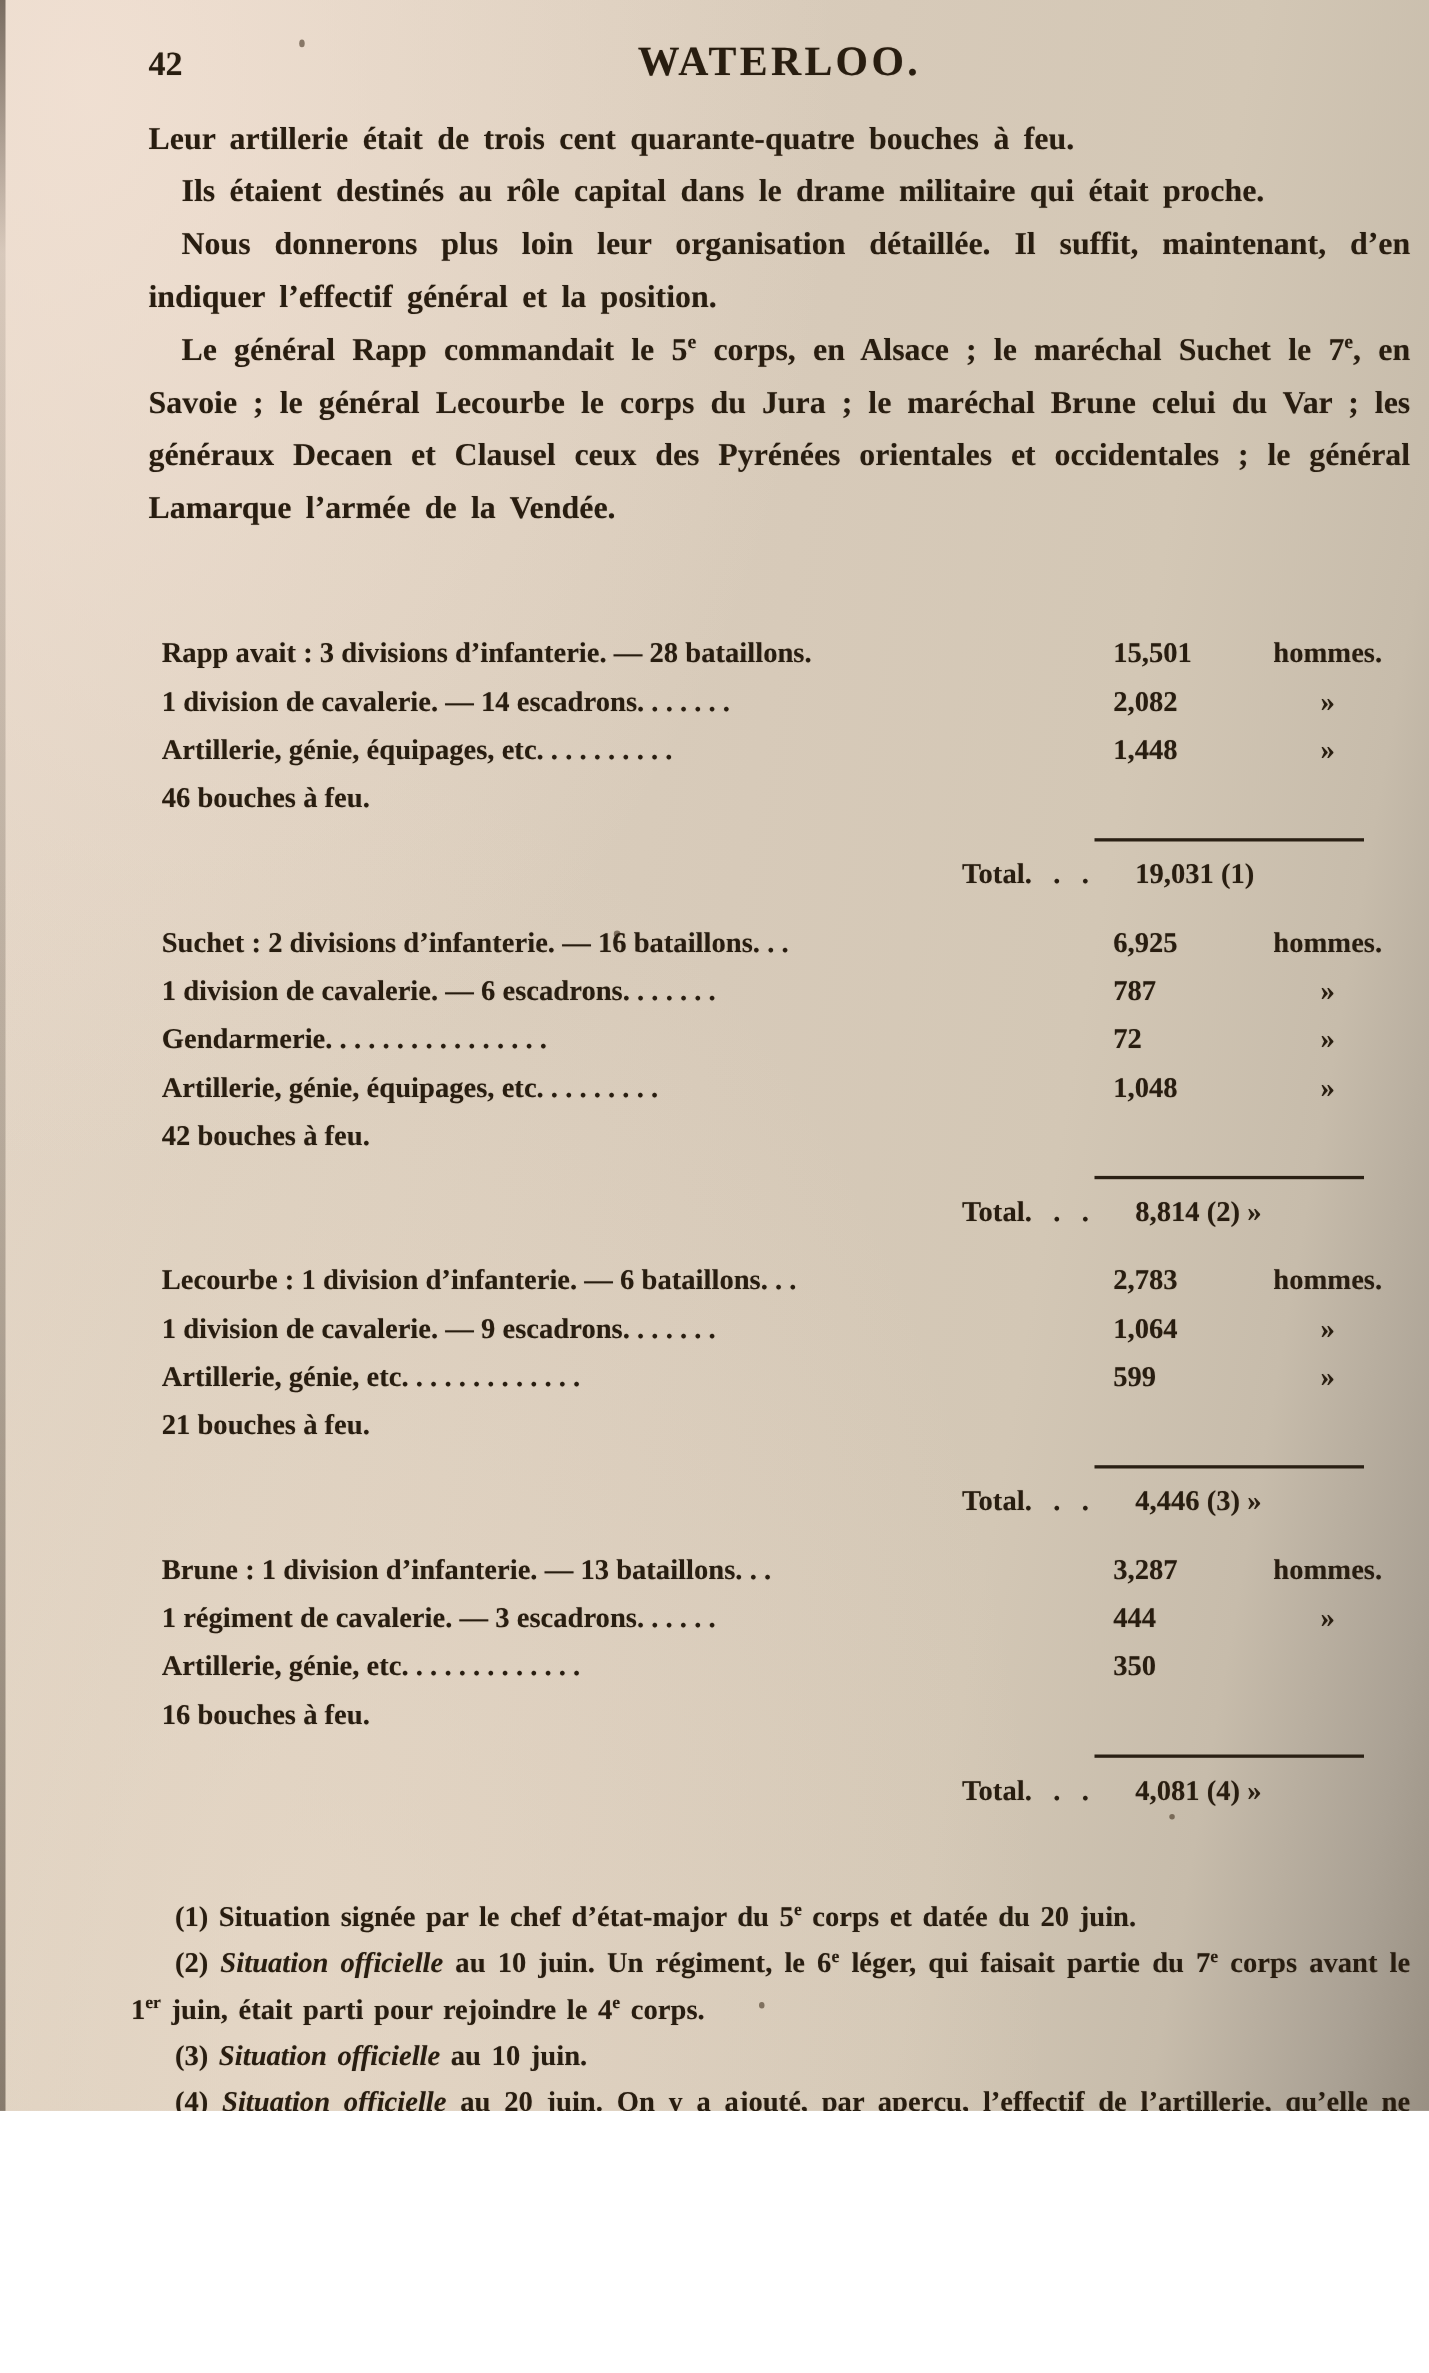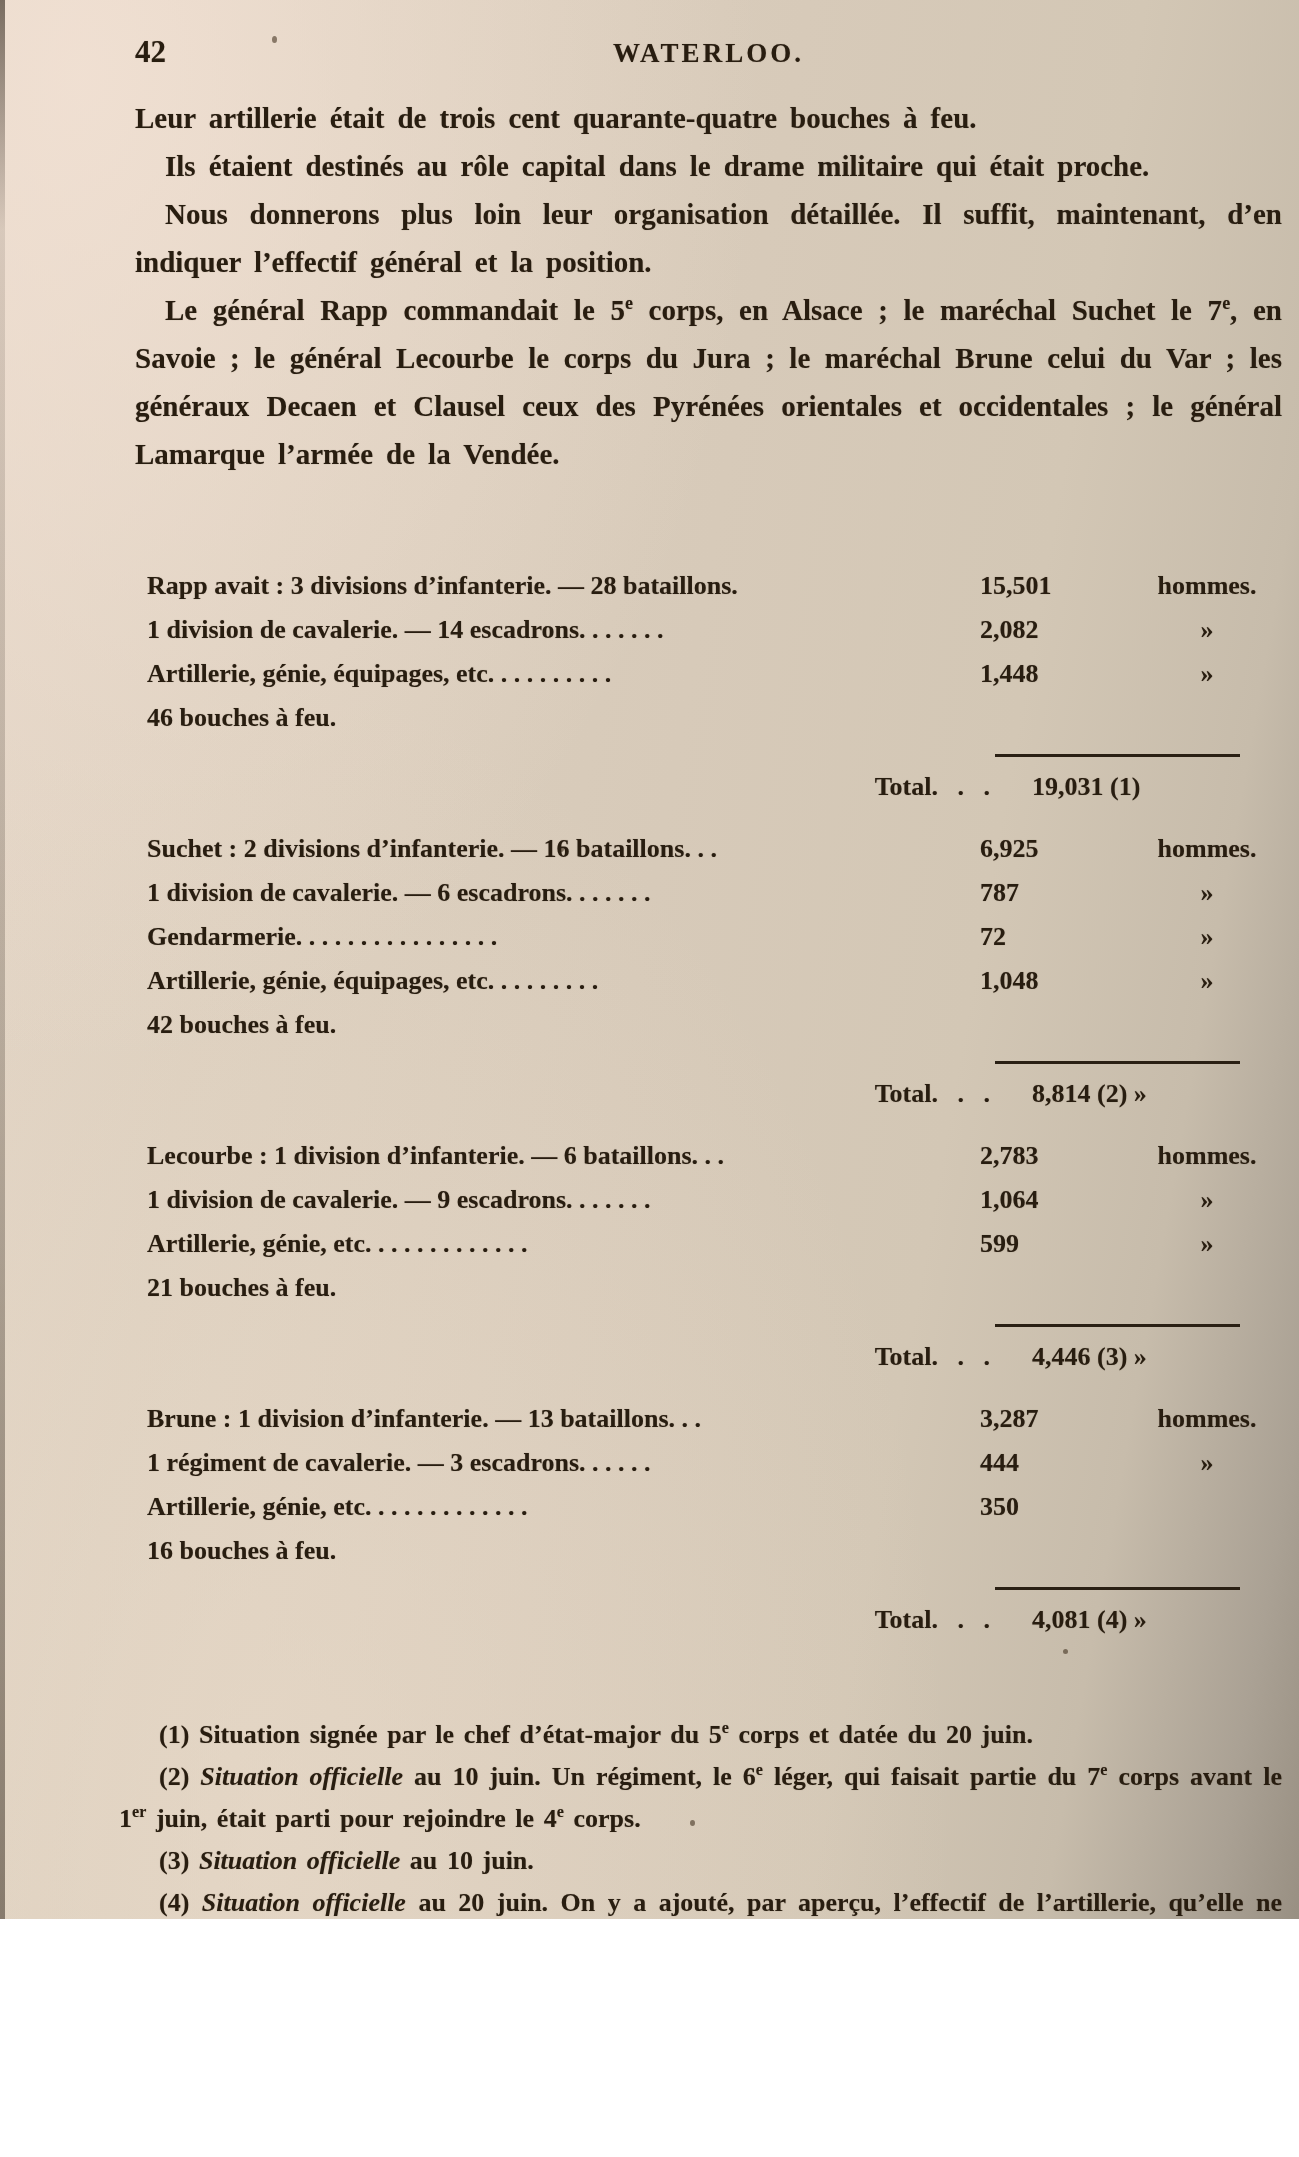--- a/index.html
+++ b/index.html
@@ -19,27 +19,27 @@
   }
   .edge-left{position:absolute;left:0;top:0;width:5px;height:100%;
     background:linear-gradient(to bottom,rgba(25,15,5,.55),rgba(25,15,5,.10) 12%,rgba(25,15,5,.22) 55%,rgba(25,15,5,.45) 100%);}
   .edge-right{position:absolute;right:0;top:0;width:6px;height:100%;background:rgba(40,32,22,.35);}
   .speck{position:absolute;border-radius:50%;background:rgba(55,38,20,.55);}
 
   .page{position:relative;padding:34px 64px 0 88px;}
 
   .header{display:grid;grid-template-columns:1fr auto 1fr;align-items:baseline;margin-bottom:24px;}
   .pageno{font-size:31px;justify-self:start;}
-  .title{font-size:27px;letter-spacing:3px;justify-self:center;}
+  .title{font-size:38px;letter-spacing:3px;justify-self:center;}
 
   .para{font-size:29px;line-height:48px;text-align:justify;word-spacing:.2em;margin:0;}
   .para.indent{text-indent:30px;}
 
   .tables{margin-left:12px;margin-top:86px;font-size:26px;line-height:44px;}
-  .trow{display:flex;align-items:baseline;gap:32px;}
+  .trow{display:flex;align-items:baseline;}
   .tlabel{flex:1;white-space:nowrap;overflow:hidden;}
   .tvalue{width:120px;text-align:left;white-space:nowrap;}
   .tunit{width:150px;text-align:center;white-space:nowrap;}
   .rule{margin-left:auto;margin-right:42px;width:245px;height:3px;background:#2a2014;margin-top:14px;margin-bottom:8px;}
   .total{display:flex;justify-content:flex-end;margin-bottom:18px;}
   .total-label{margin-right:42px;word-spacing:.5em;}
   .total-value{width:250px;text-align:left;white-space:nowrap;}
 
   .footnotes{margin-left:-16px;margin-top:72px;font-size:26px;line-height:42px;}
   .footnote{margin:0;text-indent:40px;text-align:justify;word-spacing:.12em;}

